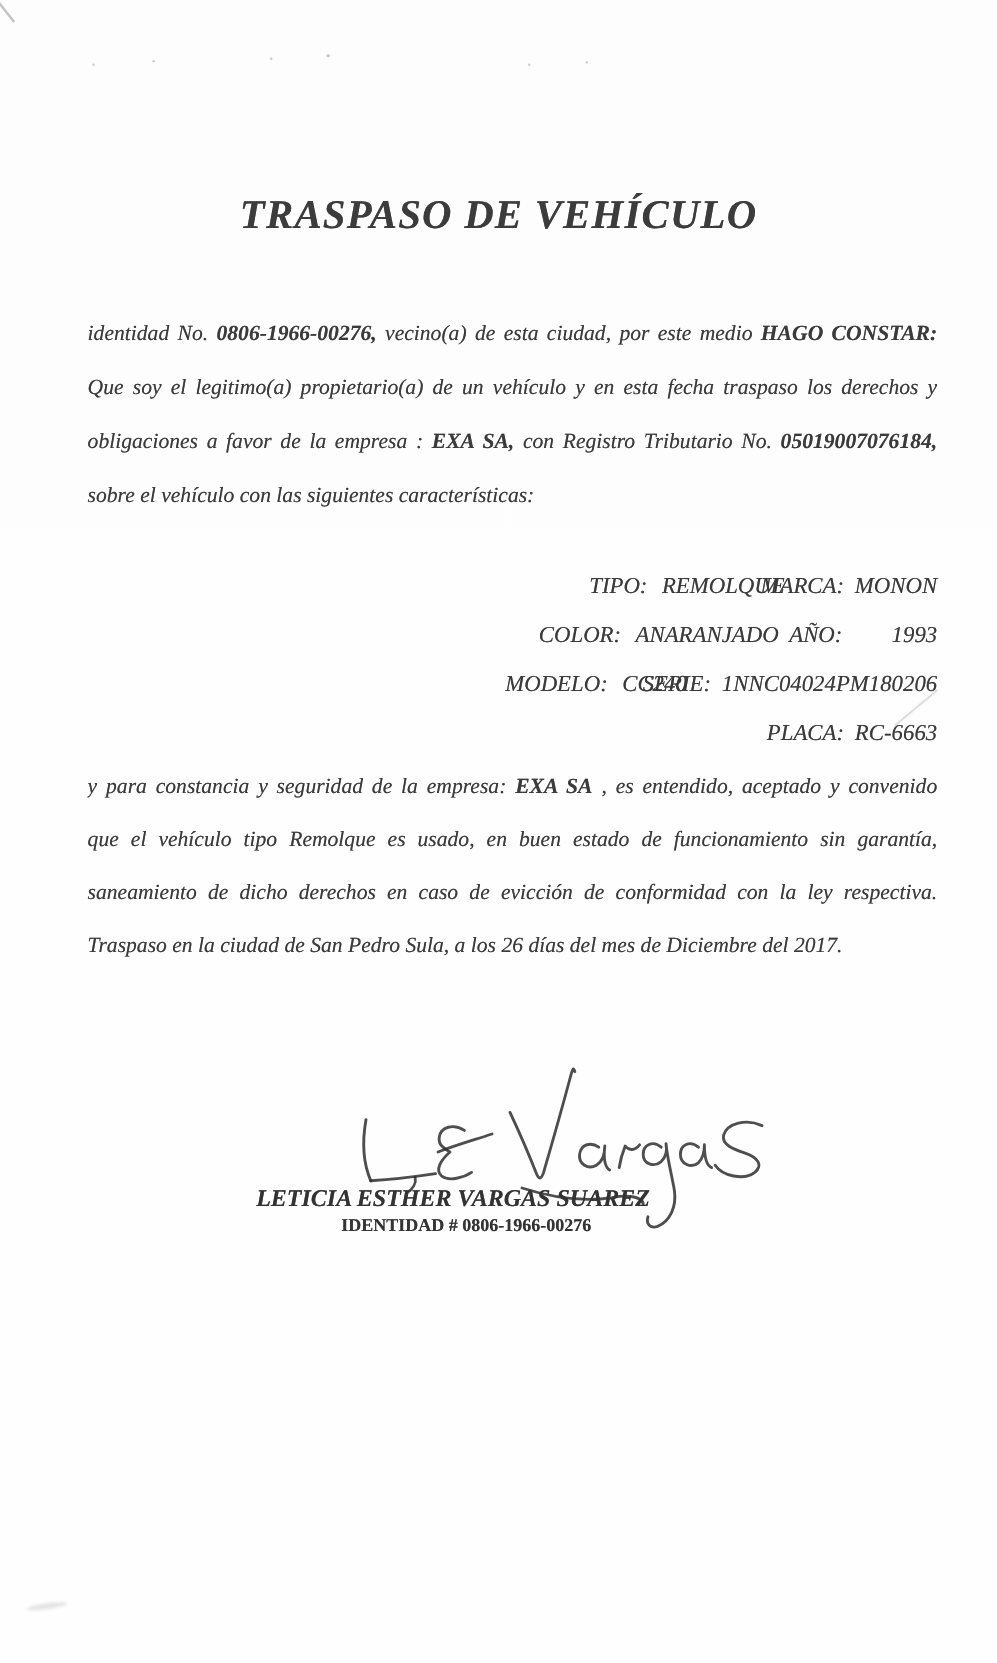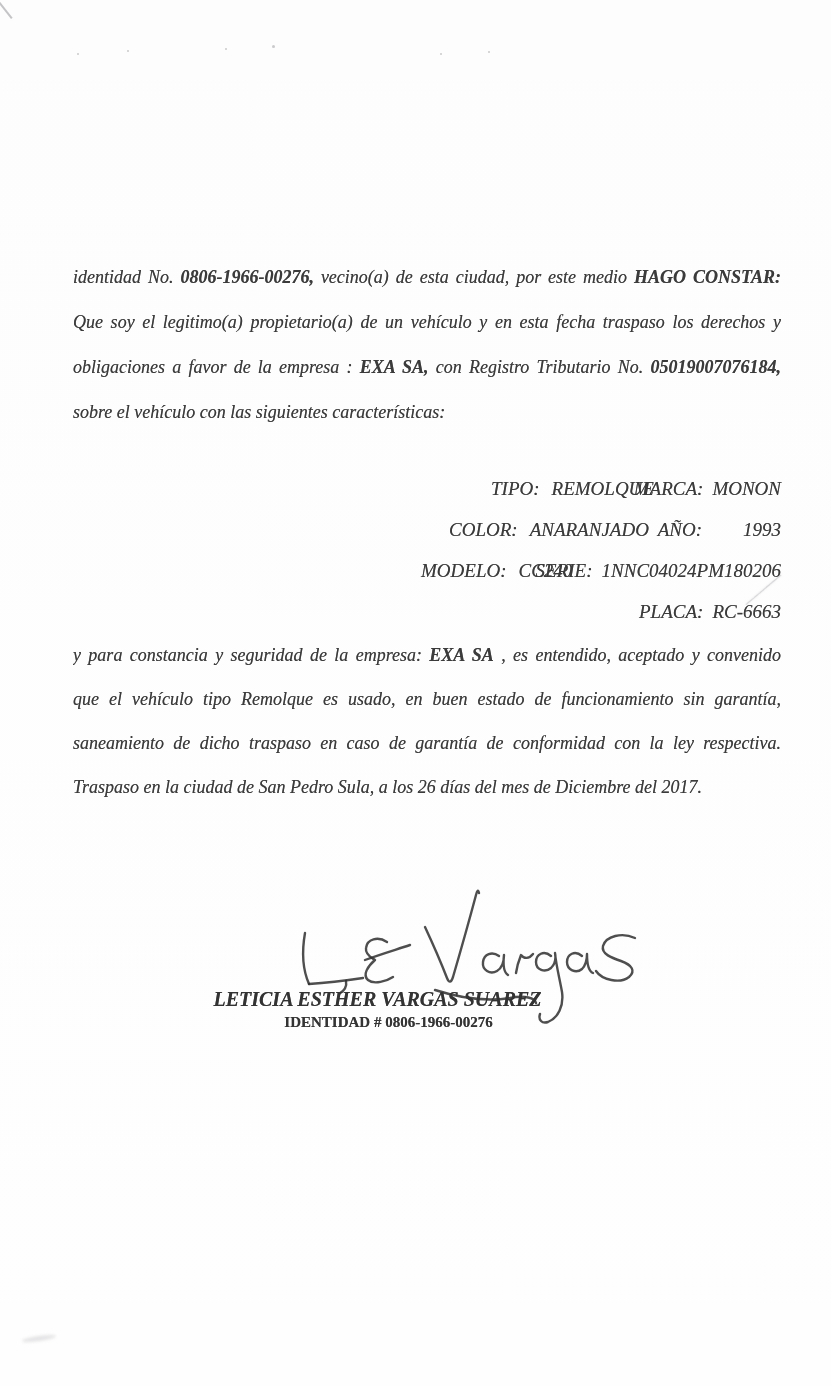--- a/index.html
+++ b/index.html
@@ -111,20 +111,21 @@
   <div class="corner-mark"></div>
   <div class="speck sp1"></div>
   <div class="speck sp2"></div>
   <div class="speck sp3"></div>
   <div class="speck sp4"></div>
   <div class="speck sp5"></div>
   <div class="speck sp6"></div>
   <div class="scratch"></div>
   <div class="smudge"></div>
 
+  <div class="title">TRASPASO DE VEHÍCULO</div>
 
   <div class="textblock para1">
       <div class="tline"><span>identidad No. </span><span class="b">0806-1966-00276,</span><span> vecino(a) de esta ciudad, por este medio </span><span class="b">HAGO CONSTAR:</span></div>
       <div class="tline"><span>Que soy el legitimo(a) propietario(a) de un vehículo y en esta fecha traspaso los derechos y</span></div>
       <div class="tline"><span>obligaciones a favor de la empresa : </span><span class="b">EXA SA,</span><span> con Registro Tributario No. </span><span class="b">05019007076184,</span></div>
       <div class="tline nojust"><span>sobre el vehículo con las siguientes características:</span></div>
     </div>
 
   <div class="specs">
     <div class="spec-row">
@@ -154,21 +155,21 @@
     <div class="spec-row">
       <span class="spec-left">
         <span class="lab">PLACA:</span><span class="val">RC-6663</span>
       </span>
     </div>
   </div>
 
   <div class="textblock para2">
       <div class="tline"><span>y para constancia y seguridad de la empresa: </span><span class="b">EXA SA</span><span> , es entendido, aceptado y convenido</span></div>
       <div class="tline"><span>que el vehículo tipo Remolque es usado, en buen estado de funcionamiento sin garantía,</span></div>
-      <div class="tline"><span>saneamiento de dicho traspaso en caso de garantía de conformidad con la ley respectiva.</span></div>
+      <div class="tline"><span>saneamiento de dicho derechos en caso de evicción de conformidad con la ley respectiva.</span></div>
       <div class="tline nojust"><span>Traspaso en la ciudad de San Pedro Sula, a los 26 días del mes de Diciembre del 2017.</span></div>
     </div>
 
   <svg class="sig-svg" viewBox="0 0 430 150" role="img" aria-label="L.E Vargas">
 
     <path d="M 70 55 C 67 72, 67 90, 74 106"></path>
     <path d="M 74 106 C 90 105, 108 103, 128 100"></path>
 
     <path d="M 111 103 C 112 108, 109 113, 104 116"></path>
 

